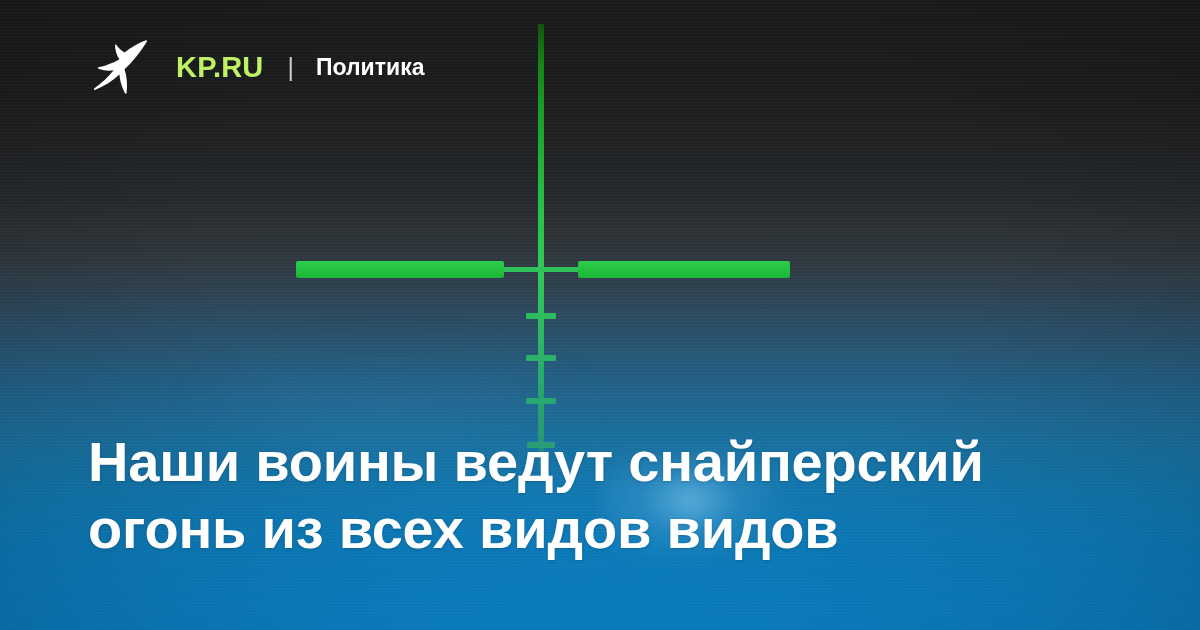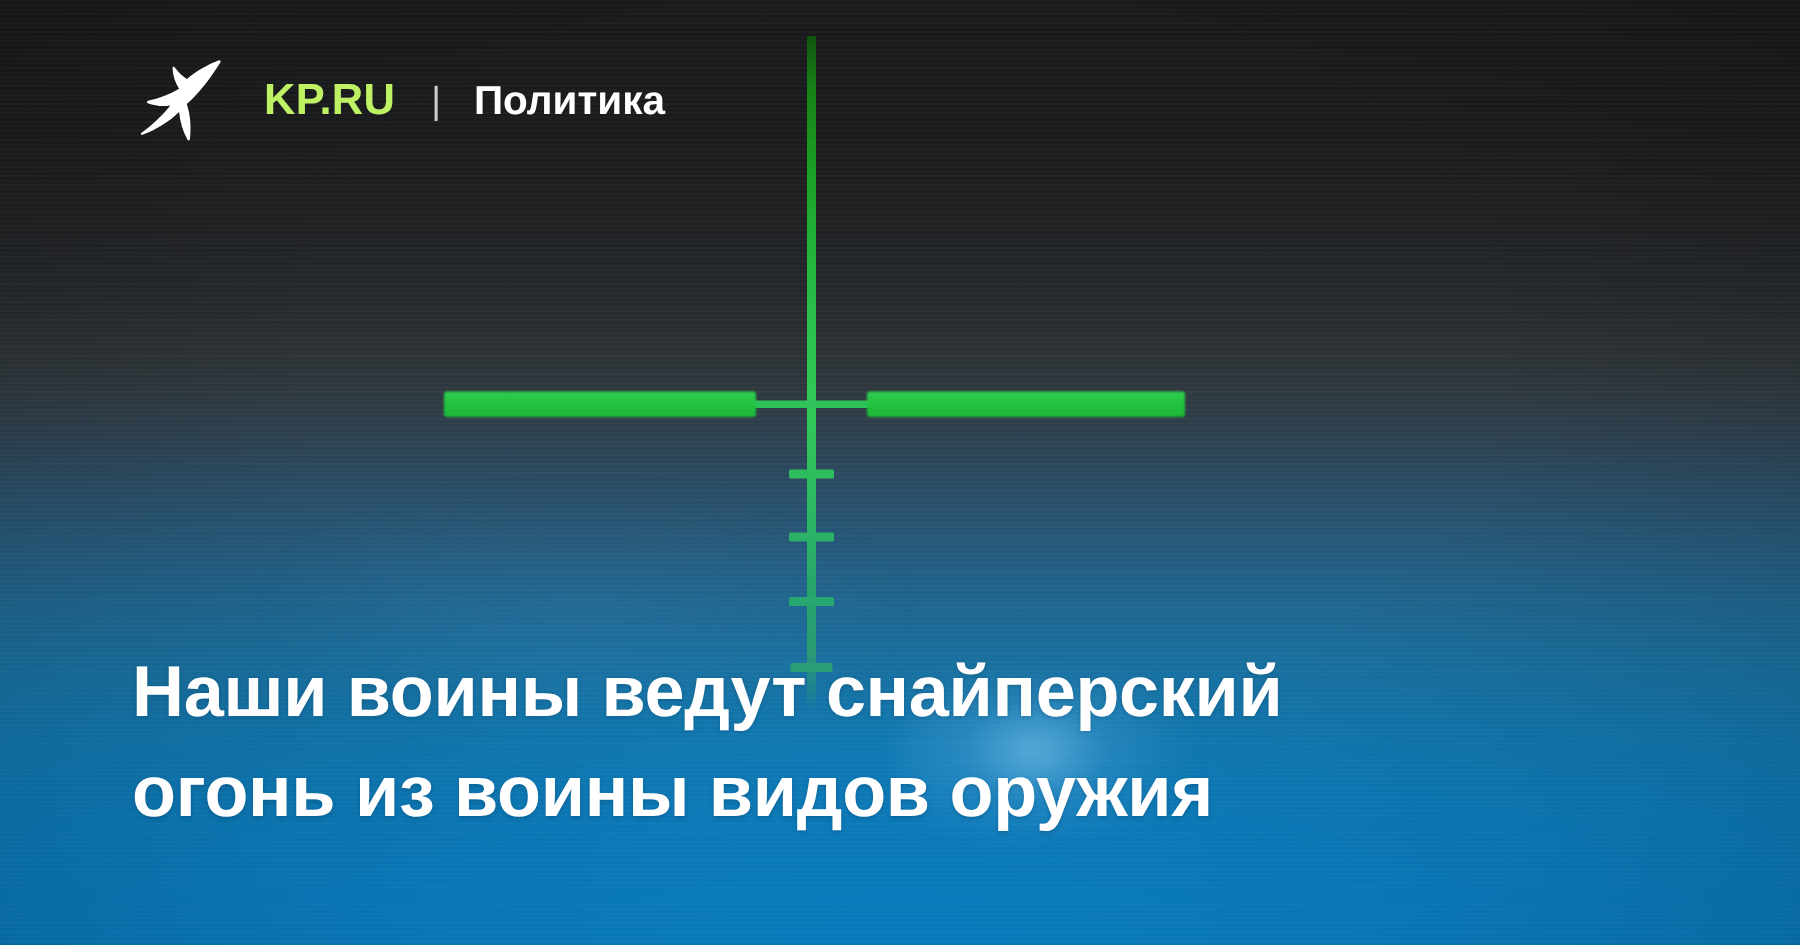--- a/index.html
+++ b/index.html
@@ -170,34 +170,34 @@
   }
   .brand-sep {
     color: #c9cbcd;
     font-size: 25px;
     font-weight: 400;
     line-height: 1;
     margin: 0 22px 0 24px;
   }
   .section {
     color: #ffffff;
-    font-size: 27px;
+    font-size: 23px;
     font-weight: 700;
     line-height: 1;
     white-space: nowrap;
   }
 
   
   .headline {
     position: absolute;
     left: 88px;
     top: 428px;
     width: 1000px;
     color: #ffffff;
-    font-size: 48px;
+    font-size: 56px;
     font-weight: 700;
     line-height: 67px;
     letter-spacing: -0.2px;
     text-shadow: 0 1px 3px rgba(0,30,55,.22);
   }
   .headline-line { display: block; white-space: nowrap; }
 </style>
 </head>
 <body>
 
@@ -229,16 +229,16 @@
     <svg class="logo-bird" viewBox="0 0 62 58" aria-hidden="true">
       <path fill="#ffffff" d="M58.0 2.2 C50.5 5.0 43.0 9.3 36.6 14.6 C33.4 12.6 30.6 10.0 28.4 6.9 C28.0 6.3 27.0 6.6 27.0 7.4 C27.2 12.6 28.8 17.3 31.4 21.2 C25.0 25.0 18.0 27.7 10.6 29.2 C9.8 29.4 9.7 30.5 10.5 30.8 C15.4 32.6 20.6 33.1 25.6 32.3 C20.2 39.0 13.6 45.2 6.2 50.6 C5.5 51.1 6.1 52.2 6.9 51.9 C16.4 48.3 24.7 43.0 31.4 36.6 C32.0 43.2 33.9 49.5 37.0 55.2 C37.4 55.9 38.5 55.7 38.6 54.9 C39.6 46.4 38.9 38.4 36.5 31.3 C44.6 24.2 51.6 15.1 58.9 3.6 C59.4 2.8 58.8 1.9 58.0 2.2 Z"></path>
     </svg>
     <span class="brand">KP.RU</span>
     <span class="brand-sep">|</span>
     <span class="section">Политика</span>
   </div>
 
   <div class="headline">
     <span class="headline-line">Наши воины ведут снайперский</span>
-    <span class="headline-line">огонь из воины видов оружия</span>
+    <span class="headline-line">огонь из всех видов видов</span>
   </div>
 
 </div>
 
 </body></html>

